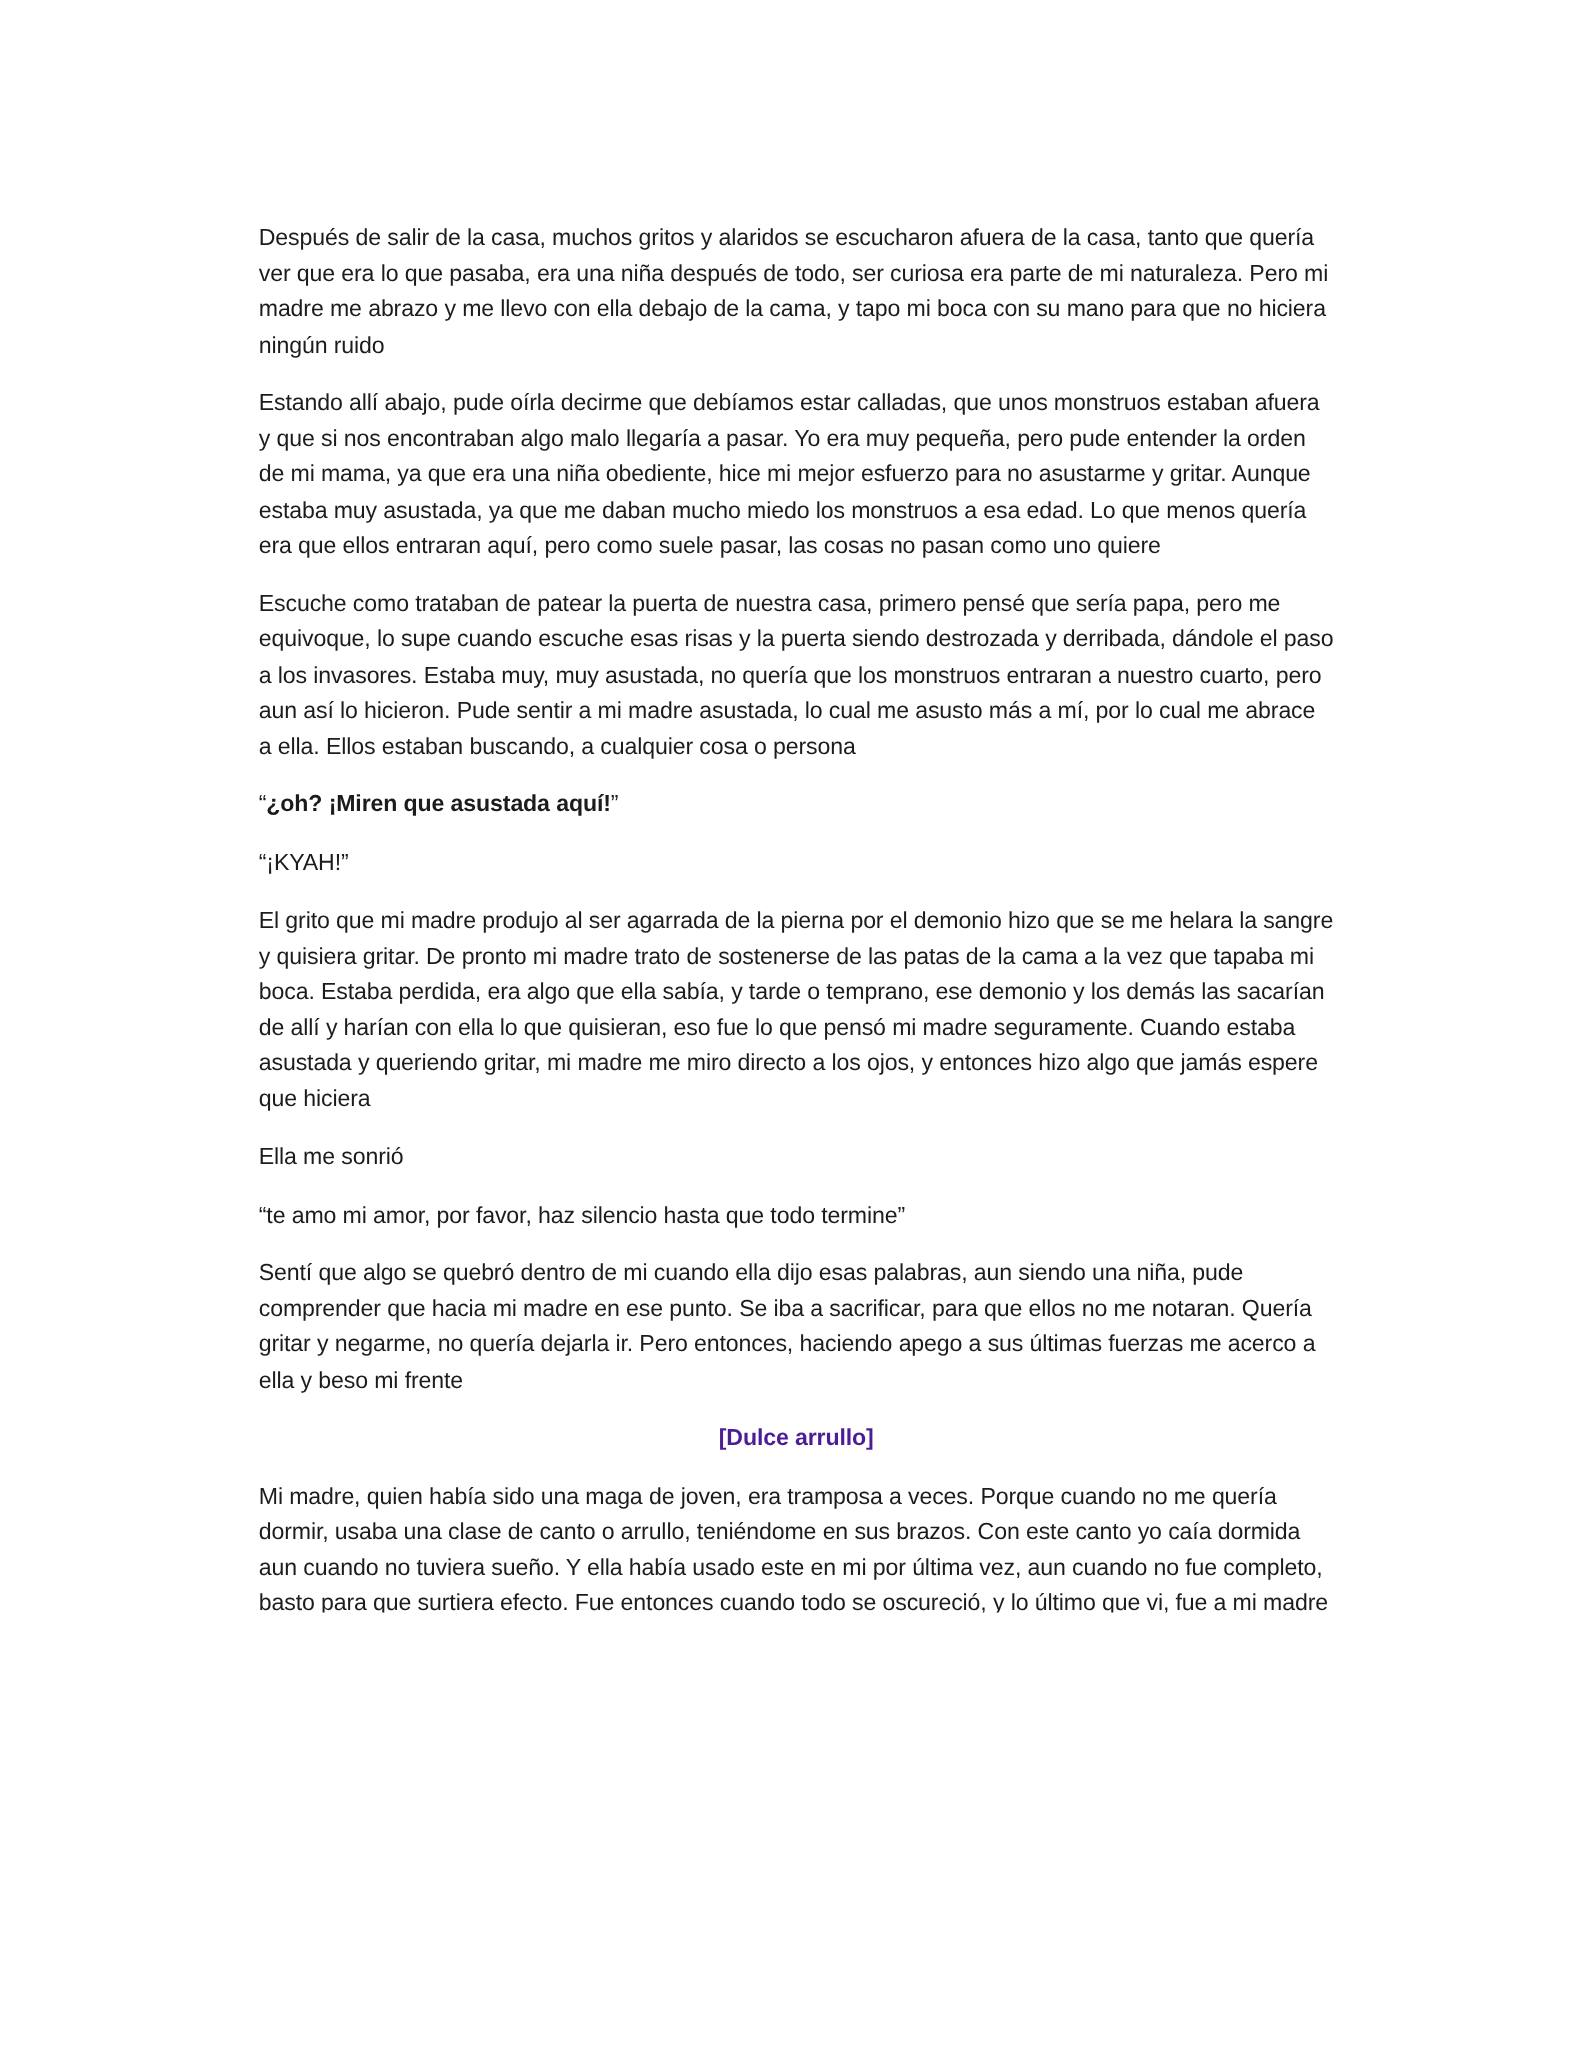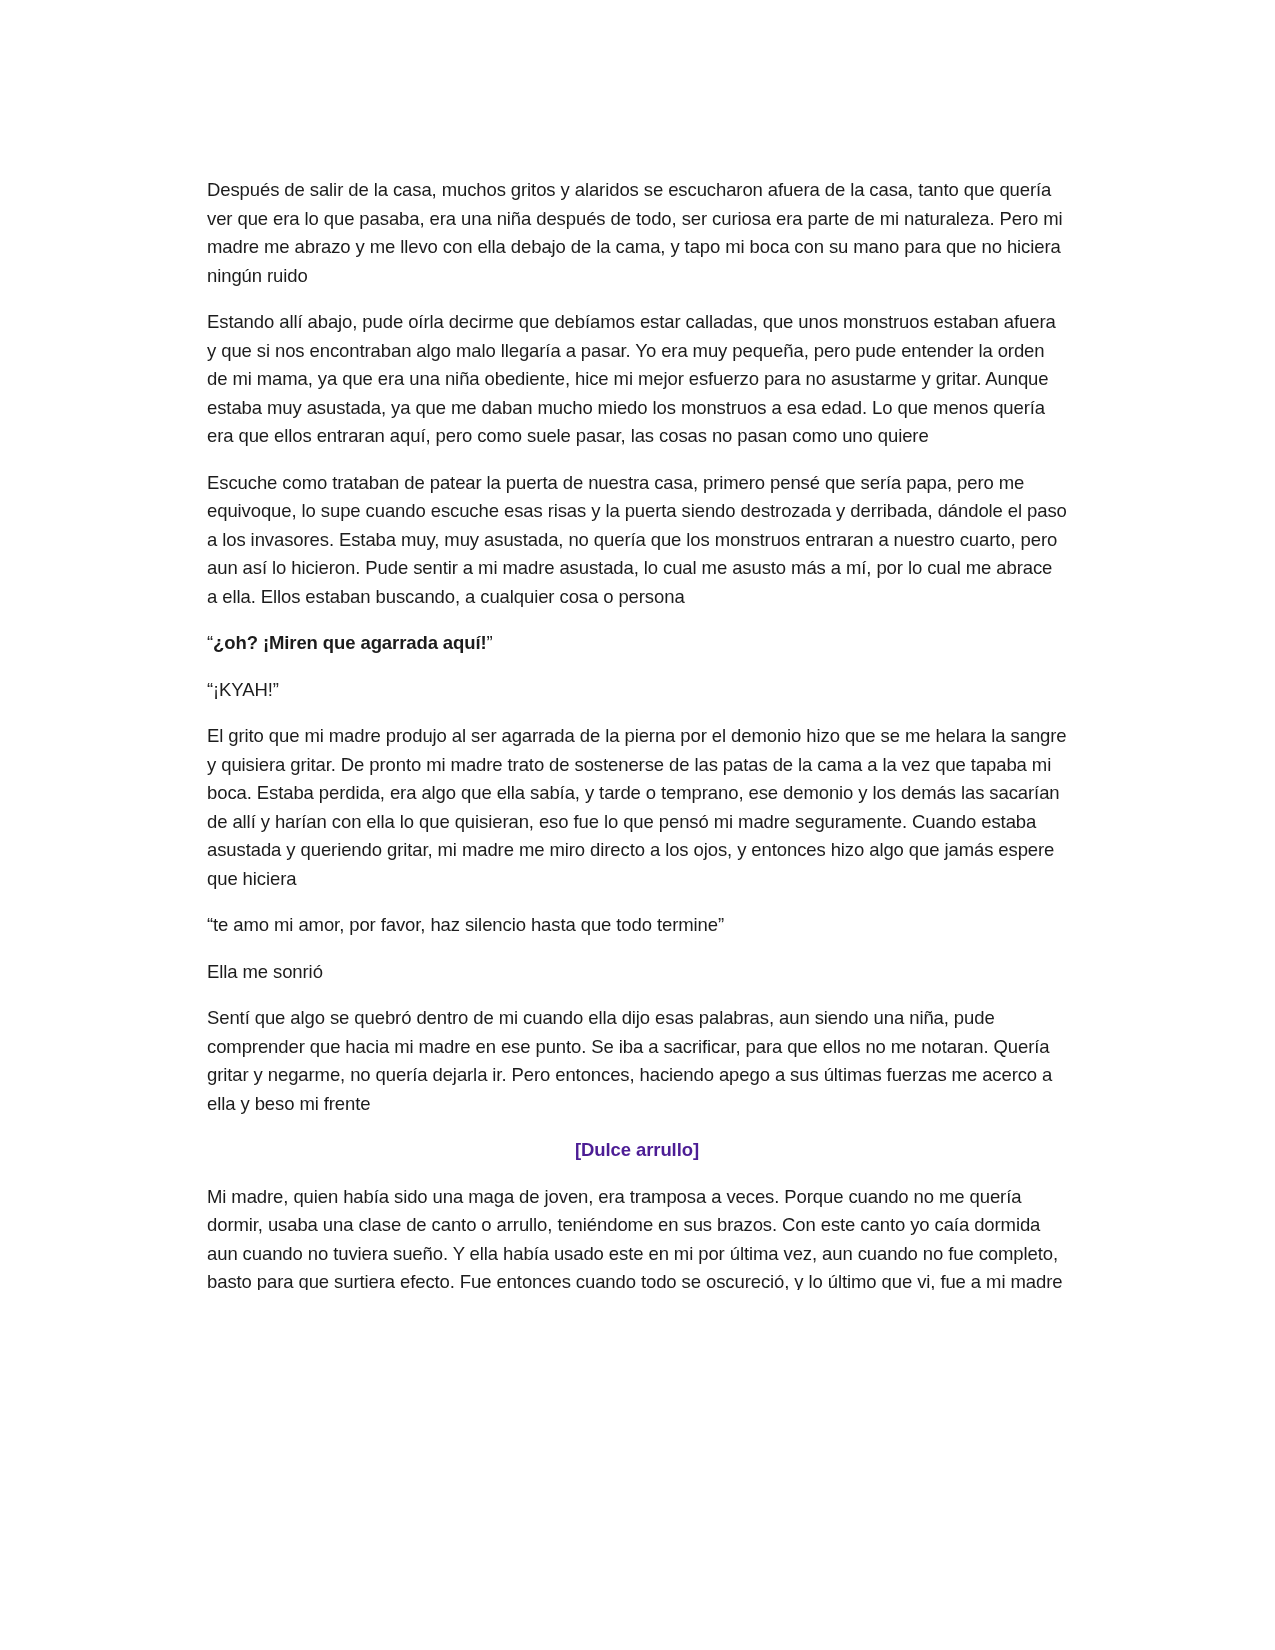--- a/index.html
+++ b/index.html
@@ -57,29 +57,29 @@
 <div class="page">
   <div class="text-column">
 
     <p>Después de salir de la casa, muchos gritos y alaridos se escucharon afuera de la casa, tanto que quería ver que era lo que pasaba, era una niña después de todo, ser curiosa era parte de mi naturaleza. Pero mi madre me abrazo y me llevo con ella debajo de la cama, y tapo mi boca con su mano para que no hiciera ningún ruido</p>
 
     <p>Estando allí abajo, pude oírla decirme que debíamos estar calladas, que unos monstruos estaban afuera y que si nos encontraban algo malo llegaría a pasar. Yo era muy pequeña, pero pude entender la orden de mi mama, ya que era una niña obediente, hice mi mejor esfuerzo para no asustarme y gritar. Aunque estaba muy asustada, ya que me daban mucho miedo los monstruos a esa edad. Lo que menos quería era que ellos entraran aquí, pero como suele pasar, las cosas no pasan como uno quiere</p>
 
     <p>Escuche como trataban de patear la puerta de nuestra casa, primero pensé que sería papa, pero me equivoque, lo supe cuando escuche esas risas y la puerta siendo destrozada y derribada, dándole el paso a los invasores. Estaba muy, muy asustada, no quería que los monstruos entraran a nuestro cuarto, pero aun así lo hicieron. Pude sentir a mi madre asustada, lo cual me asusto más a mí, por lo cual me abrace a ella. Ellos estaban buscando, a cualquier cosa o persona</p>
 
 
-    <p><span>“</span><span class="bold-part">¿oh? ¡Miren que agarrada aquí!</span><span>”</span></p>
+    <p><span>“</span><span class="bold-part">¿oh? ¡Miren que asustada aquí!</span><span>”</span></p>
 
     <p>“¡KYAH!”</p>
 
     <p>El grito que mi madre produjo al ser agarrada de la pierna por el demonio hizo que se me helara la sangre y quisiera gritar. De pronto mi madre trato de sostenerse de las patas de la cama a la vez que tapaba mi boca. Estaba perdida, era algo que ella sabía, y tarde o temprano, ese demonio y los demás las sacarían de allí y harían con ella lo que quisieran, eso fue lo que pensó mi madre seguramente. Cuando estaba asustada y queriendo gritar, mi madre me miro directo a los ojos, y entonces hizo algo que jamás espere que hiciera</p>
 
+    <p>Ella me sonrió</p>
+
     <p>“te amo mi amor, por favor, haz silencio hasta que todo termine”</p>
-
-    <p>Ella me sonrió</p>
 
     <p>Sentí que algo se quebró dentro de mi cuando ella dijo esas palabras, aun siendo una niña, pude comprender que hacia mi madre en ese punto. Se iba a sacrificar, para que ellos no me notaran. Quería gritar y negarme, no quería dejarla ir. Pero entonces, haciendo apego a sus últimas fuerzas me acerco a ella y beso mi frente</p>
 
     <p class="centered gold-heading">[Dulce arrullo]</p>
 
     <p>Mi madre, quien había sido una maga de joven, era tramposa a veces. Porque cuando no me quería dormir, usaba una clase de canto o arrullo, teniéndome en sus brazos. Con este canto yo caía dormida aun cuando no tuviera sueño. Y ella había usado este en mi por última vez, aun cuando no fue completo, basto para que surtiera efecto. Fue entonces cuando todo se oscureció, y lo último que vi, fue a mi madre soltándome y sonriéndome con lágrimas a la vez que me decía</p>
 
     <p class="centered"><span>‘</span><span class="italic-part">buenas noches</span><span>’</span></p>
 
   </div>

